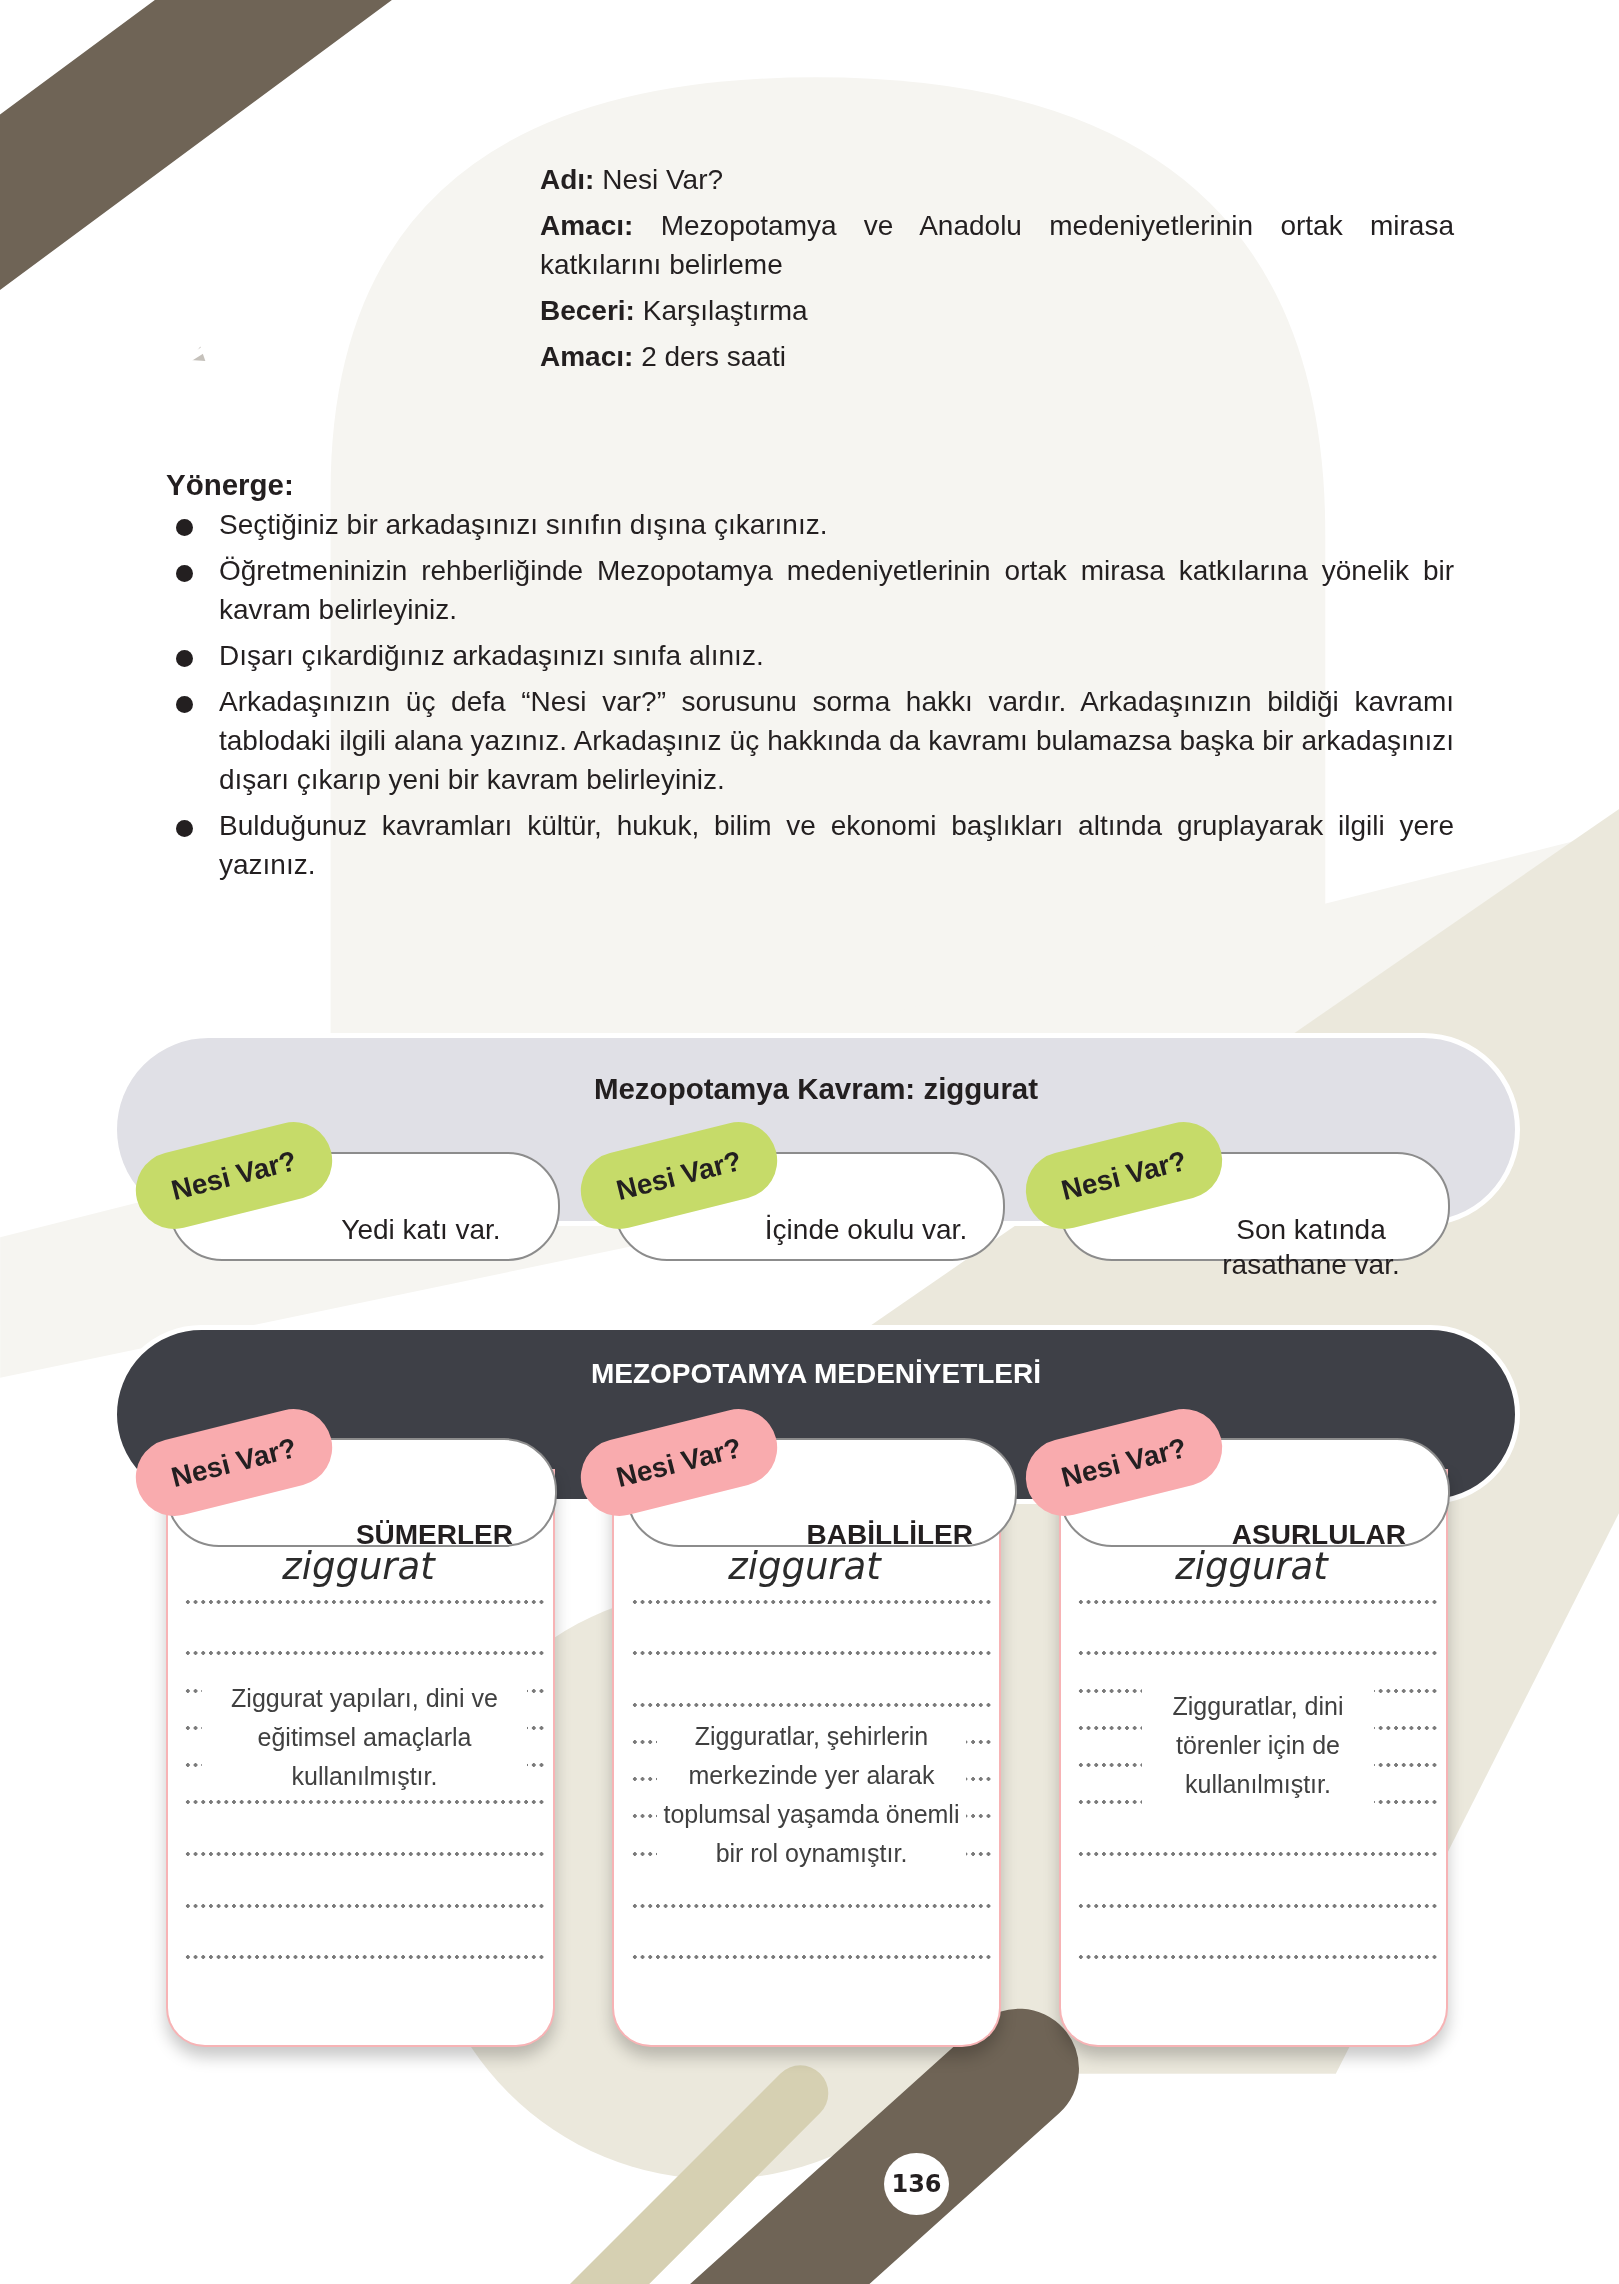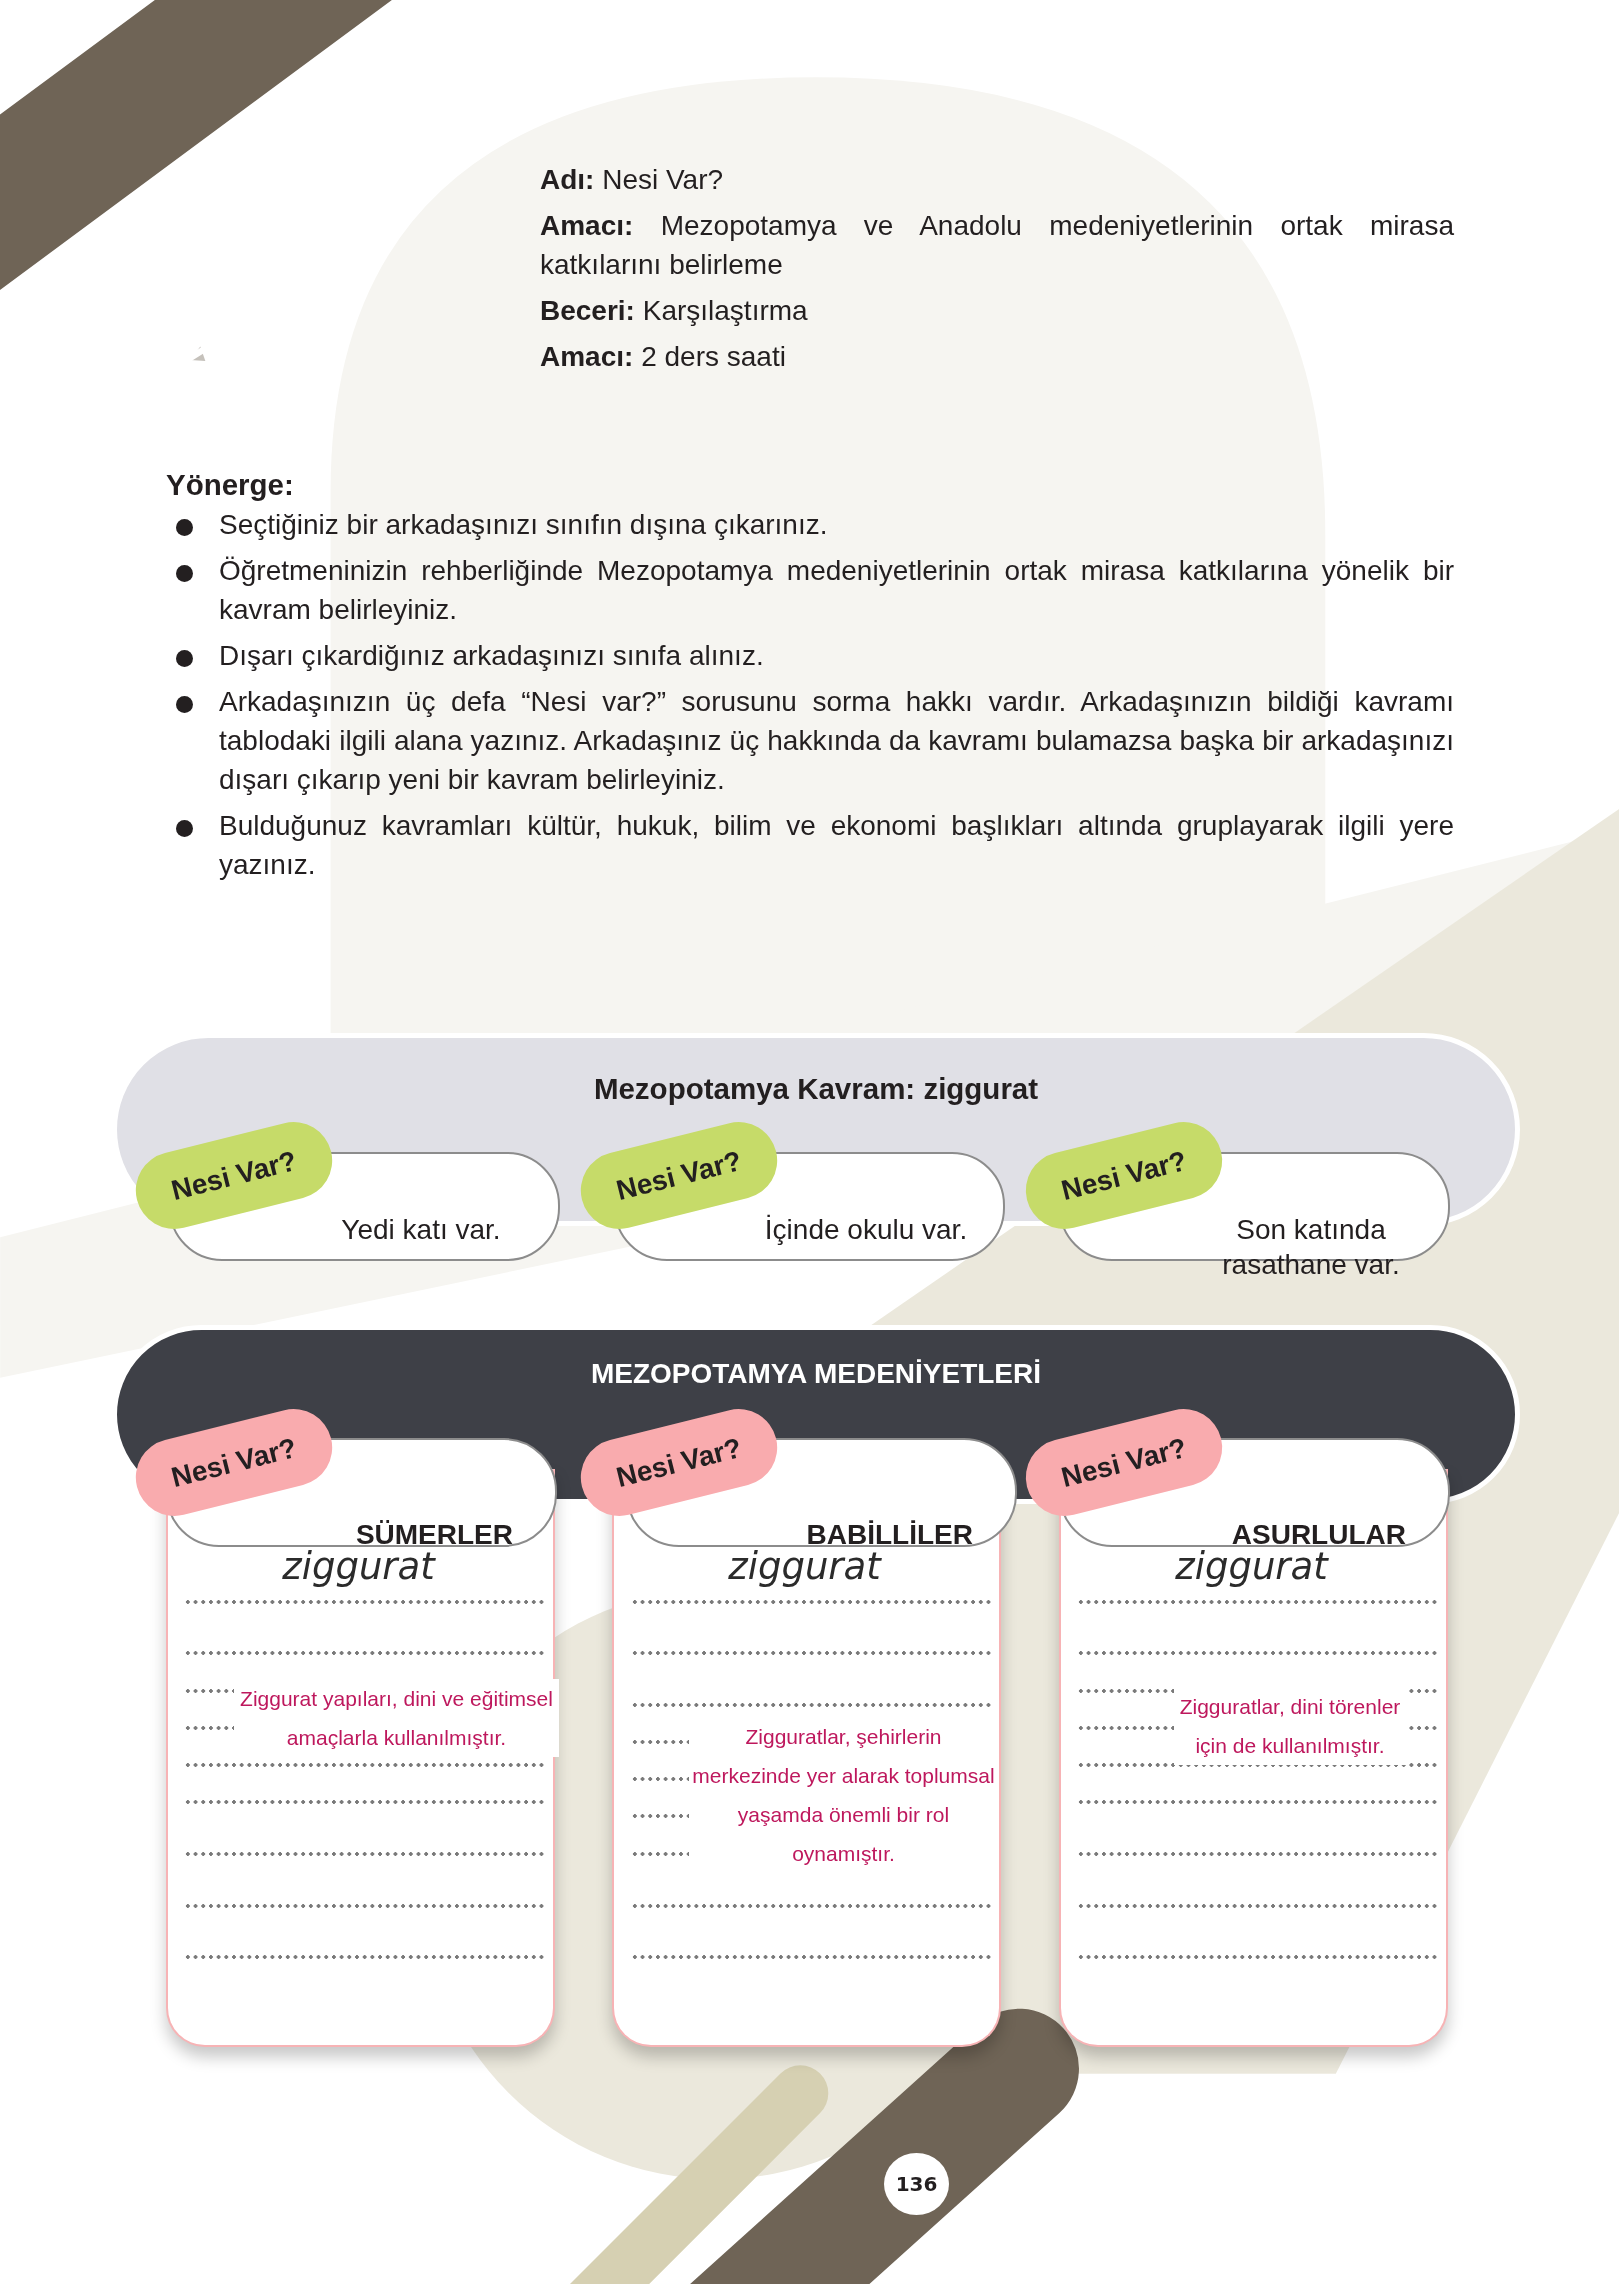--- a/index.html
+++ b/index.html
@@ -71,34 +71,34 @@
     border: 2.8px solid #f7b3b5; border-top: none; border-radius: 0 0 39px 39px;
     box-shadow: 0 9.8px 15.5px rgba(0,0,0,0.22); z-index: 4;
   }
   .col-head {
     position: absolute; width: 387px; height: 105px; background: #fff;
     border: 2.1px solid #8c8c8c; border-radius: 53px; z-index: 5;
   }
   .col-head-title { position: absolute; right: 42px; top: 37px; font-weight: bold; font-size: 28px; margin-top: 42px; }
   .hand { position: absolute; left: 0; right: 0; top: 1545px; text-align: center; font-family: "DejaVu Sans", sans-serif; font-size: 37px; color: #2b2b2b; z-index: 6; font-style: italic; }
   .dots { position: absolute; height: 4.2px; z-index: 6; background-image: radial-gradient(circle, #7a7a7a 1.7px, transparent 2px); background-size: 7.7px 4.2px; background-repeat: repeat-x; }
-  .answer { position: absolute; z-index: 7; text-align: center; color: #be185d; font-size: 21px; line-height: 39px; background: #fff; margin-left: 32px; }
+  .answer { position: absolute; z-index: 7; text-align: center; color: #404040; font-size: 25px; line-height: 39px; background: #fff; }
 
   .page-num-bar {
     position: absolute; left: 689px; top: 2285px; width: 450px; height: 120px;
     background: #6f6456; border-radius: 0 60px 60px 0; transform: rotate(-42deg); transform-origin: 0 0; z-index: 2;
   }
   .page-num-bar2 {
     position: absolute; left: 562px; top: 2292px; width: 337px; height: 56px;
     background: #d6d0b2; border-radius: 0 28px 28px 0; transform: rotate(-45deg); transform-origin: 0 0; z-index: 1;
   }
   .page-num {
     position: absolute; left: 884px; top: 2153px; width: 65px; height: 62px; border-radius: 50%;
     background: #fff; z-index: 3; display: flex; align-items: center; justify-content: center;
-    font-weight: bold; font-size: 20px; color: #231f20; font-family: "DejaVu Sans", sans-serif;
+    font-weight: bold; font-size: 24px; color: #231f20; font-family: "DejaVu Sans", sans-serif;
   }
 </style>
 </head>
 <body>
 
 <svg class="bg-layer" width="1620" height="2284" viewBox="0 0 2304 3249">
   <path d="M 470 1700 L 470 700 Q 470 110 1160 110 Q 1885 110 1885 760 L 1885 1450 L 470 1700 Z" fill="#f6f5f1"></path>
   <path d="M 0 1960 L 0 1760 L 2304 1180 L 2304 1480 L 0 1960 Z" fill="#f6f5f1"></path>
   <path d="M 1000 2050 L 2304 1150 L 2304 2150 L 1900 2950 L 1100 2950 Z" fill="#ebe8dc"></path>
   <ellipse cx="1020" cy="2680" rx="420" ry="420" fill="#ebe8dc"></ellipse>

